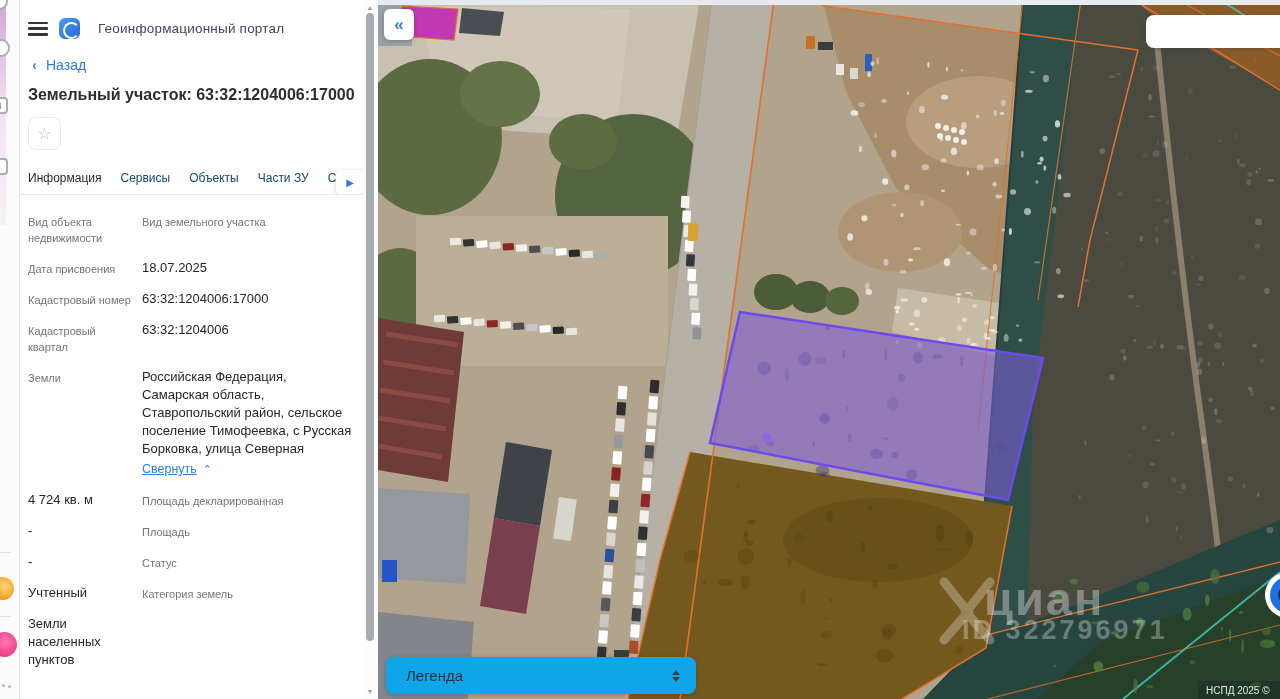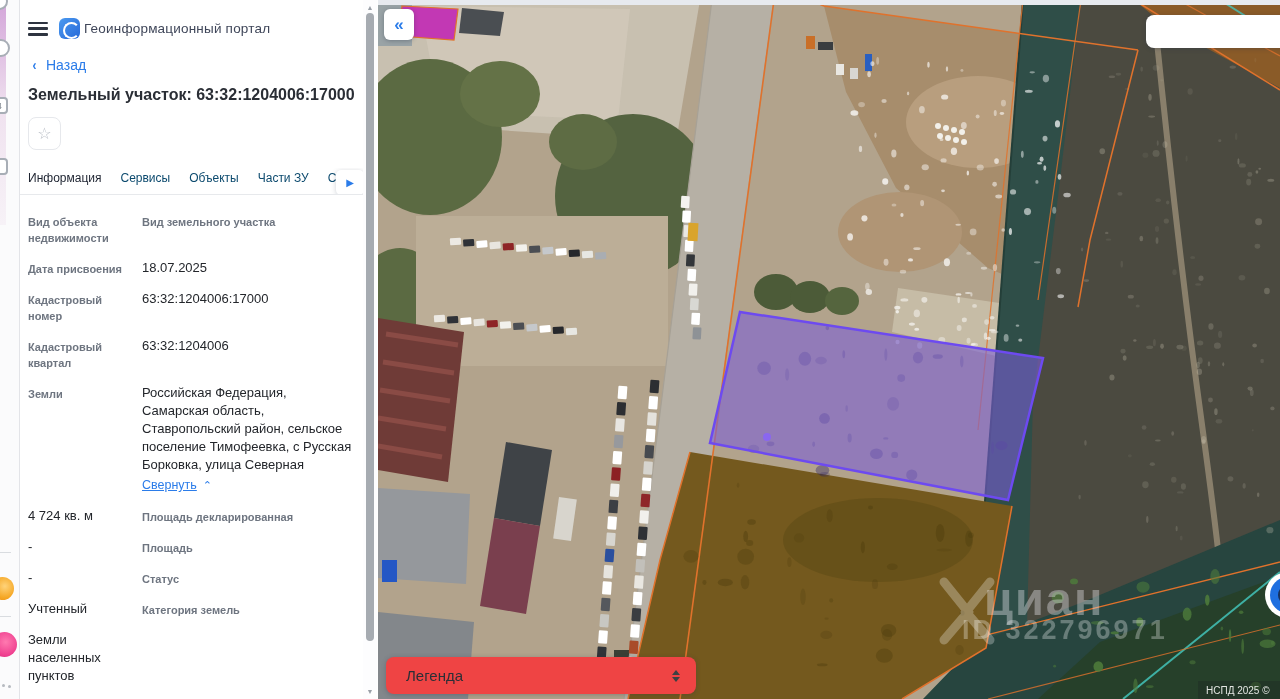--- a/index.html
+++ b/index.html
@@ -22,40 +22,40 @@
   .sidebar { position:absolute; left:20px; top:0; width:343px; height:699px;
     background:#fff; z-index:20; }
   .sb-head { display:flex; align-items:center; padding:18px 8px 0 8px; }
   .burger { width:20px; height:14px; display:flex; flex-direction:column;
     justify-content:space-between; cursor:pointer; }
   .burger span { display:block; height:2.5px; background:#2e3440; border-radius:1px; }
   .logo { width:21px; height:21px; border-radius:6px; margin-left:11px;
     background:linear-gradient(135deg,#4b9af0,#2668d8); position:relative; }
   .logo:before { content:""; position:absolute; left:4px; top:4px; width:13px; height:13px;
     border:2.5px solid #fff; border-right-color:transparent; border-radius:50%; }
-  .portal-title { margin-left:4px; font-size:13.5px; color:#3f4659; letter-spacing:.2px; }
+  .portal-title { margin-left:18px; font-size:13.5px; color:#3f4659; letter-spacing:.2px; }
   .back-row { display:flex; align-items:center; margin:17px 8px 0 12px; color:#2b7ce9;
     font-size:14px; cursor:pointer; }
   .back-chev { font-size:15px; margin-right:9px; font-weight:700; transform:scaleX(.8); }
   .page-title { margin:13px 8px 0 8px; font-size:16px; font-weight:600; color:#2a2e35; }
   .star-btn { margin:13px 0 0 8px; width:33px; height:33px; border:1px solid #e6e8ec;
     border-radius:8px; background:#fff; color:#b9bec6; font-size:16px;
     display:flex; align-items:center; justify-content:center; cursor:pointer; }
   .tabs-wrap { position:relative; margin-top:18px; border-bottom:1px solid #e7e9ec;
     padding:0 0 0 8px; height:27px; overflow:hidden; white-space:nowrap; }
   .tab { display:inline-block; margin-right:19px; font-size:12px; color:#0c4a6e;
     padding-bottom:10px; cursor:pointer; position:relative; }
   .tab.active { color:#1d2330; border-bottom:3px solid #2b7ce9; }
   .tab-next { position:absolute; left:316px; top:2px; width:28px; height:25px;
     background:#fff; border-radius:5px; box-shadow:0 1px 5px rgba(60,70,90,.25);
     color:#2b7ce9; font-size:10px; display:flex; align-items:center; justify-content:center;
     cursor:pointer; z-index:2; }
   .fields { padding:17px 8px 0 8px; display:grid; grid-template-columns:114px 1fr;
     column-gap:0; row-gap:13px; }
-  .flabel { font-size:11px; line-height:16px; color:#6e7580; padding-top:2px; padding-right:10px;font-weight:bold; }
+  .flabel { font-size:11px; line-height:16px; color:#6e7580; padding-top:2px; padding-right:10px; }
   .fvalue { font-size:13px; line-height:18px; color:#23262b; }
   .collapse-link { display:inline-block; margin-top:2px; color:#2b7ce9; font-size:12.5px;
     text-decoration:underline; cursor:pointer; }
   .collapse-caret { color:#2b7ce9; font-size:11px; text-decoration:none; margin-left:6px; }
 
   
   .sb-scroll { position:absolute; left:363px; top:0; width:14px; height:699px;
     background:#fdfdfe; z-index:25; }
   .sb-arrow { position:absolute; left:0; width:14px; text-align:center; font-size:7px;
     color:#9aa0a8; cursor:pointer; }
@@ -70,21 +70,21 @@
   .collapse-btn { position:absolute; left:6px; top:9px; width:30px; height:31px;
     background:#fff; border-radius:6px; box-shadow:0 1px 4px rgba(40,50,70,.35);
     color:#2b7ce9; font-size:17px; font-weight:700; display:flex; align-items:center;
     justify-content:center; cursor:pointer; z-index:5; }
   .map-search { position:absolute; left:768px; top:15px; width:160px; height:33px;
     background:#fff; border-radius:8px; box-shadow:0 1px 4px rgba(40,50,70,.3);
     z-index:5; padding:0 10px; display:flex; align-items:center; }
   .map-search input { border:none; outline:none; width:100%; font-size:13px;
     font-family:"Liberation Sans",sans-serif; }
   .legend-box { position:absolute; left:8px; top:657px; width:310px; height:37px;
-    background:#ef4444; border-radius:8px; box-shadow:0 1px 5px rgba(40,50,70,.3);
+    background:#0ea5e9; border-radius:8px; box-shadow:0 1px 5px rgba(40,50,70,.3);
     display:flex; align-items:center; padding:0 16px 0 20px; z-index:5; cursor:pointer; }
   .legend-label { font-size:15px; color:#2b2f36; flex:1; }
   .sorter { display:flex; flex-direction:column; gap:2px; }
   .sorter i { display:block; width:0; height:0; border-left:4px solid transparent;
     border-right:4px solid transparent; }
   .sorter .up { border-bottom:5px solid #3c4043; }
   .sorter .dn { border-top:5px solid #3c4043; }
 </style>
 </head>
 <body>

